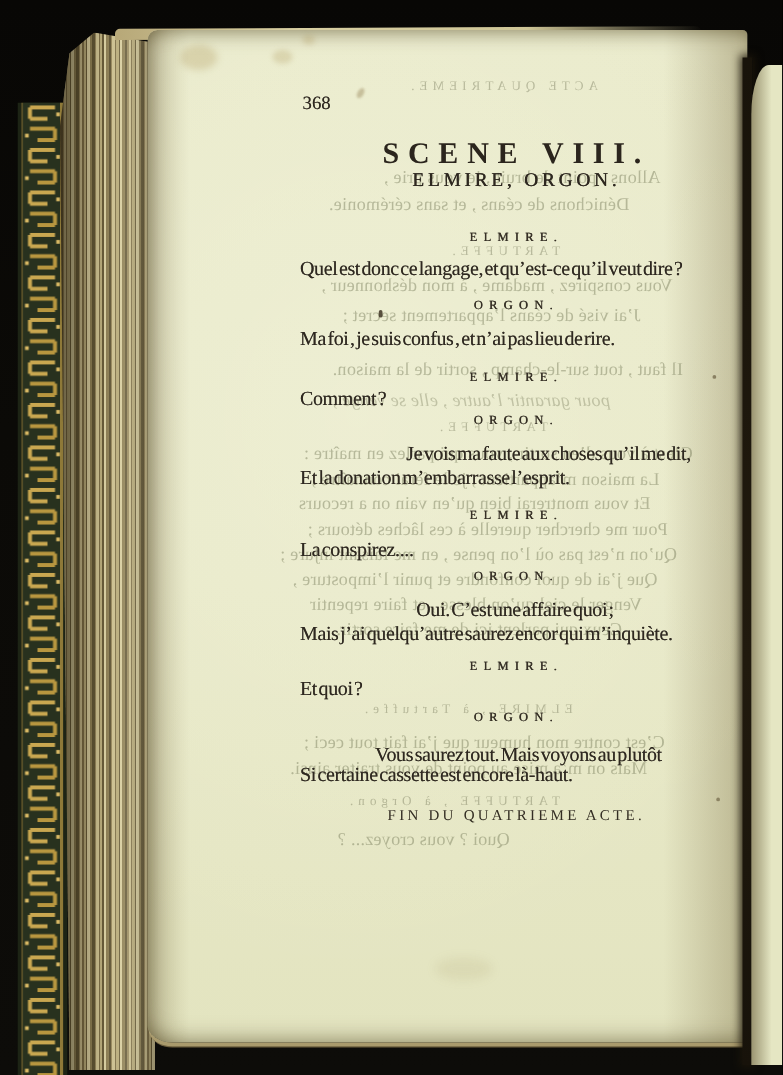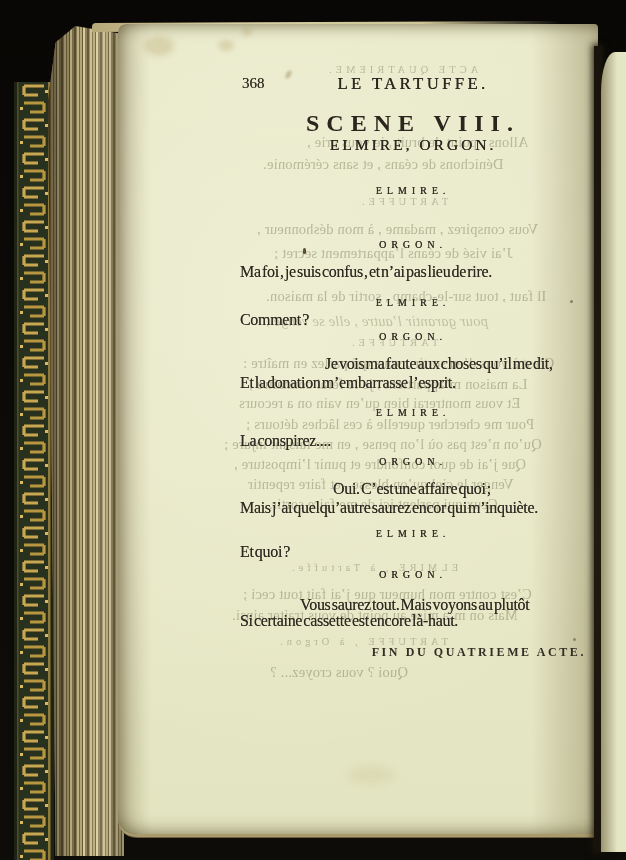--- a/index.html
+++ b/index.html
@@ -55,21 +55,21 @@
   
   .line{position:absolute;white-space:nowrap;color:#2e2820;}
   .ink{text-shadow:0 0 .4px rgba(46,40,32,.65);}
   .verse{left:122px;font-size:16px;letter-spacing:-.3px;word-spacing:-2.5px;}
   .centercol{left:122px;width:346px;text-align:center;}
   .speaker{font-size:10px;letter-spacing:5px;color:#36302666;color:#363026;text-shadow:.25px 0 0 currentColor;}
   .pagehead{font-size:15px;}
   .running{font-size:16.5px;letter-spacing:3.5px;text-shadow:.3px 0 0 currentColor;}
   .scene{font-size:24px;font-weight:bold;letter-spacing:7px;color:#2b251d;}
   .chars{font-size:15.5px;letter-spacing:3px;text-shadow:.3px 0 0 currentColor;}
-  .fin{font-size:12px;letter-spacing:2.6px;font-weight:bold;color:#332d23;text-align:right;}
+  .fin{font-size:12px;letter-spacing:2.6px;font-weight:normal;color:#332d23;}
   
   .ghost{
     position:absolute;white-space:nowrap;transform:scaleX(-1);
     font-size:14.5px;color:rgba(108,111,79,.42);letter-spacing:.2px;
     filter:blur(.35px);
   }
   .ghost.caps{font-size:10.5px;letter-spacing:4px;color:rgba(108,111,79,.40);}
   .ghost.it{font-style:italic;color:rgba(108,111,79,.34);}
   
   .stain{position:absolute;border-radius:50%;pointer-events:none;}
@@ -134,26 +134,26 @@
     <div class="stain s1"></div>
     <div class="stain s2"></div>
     <div class="stain s3"></div>
     <div class="stain s4"></div>
     <div class="stain s5"></div>
     <div class="stain s6"></div>
     <div class="stain s7"></div>
     <div class="stain s8"></div>
 
     <span class="line ink pagehead" style="top:51px;left:124px">368</span>
-    <span class="line centercol running ink" style="top:50px">LE TARTUFFE.</span>
 
     <span class="line centercol scene" style="top:86px">SCENE VIII.</span>
     <span class="line centercol chars ink" style="top:112px">ELMIRE, ORGON.</span>
 
     <span class="line centercol speaker" style="top:161px">ELMIRE.</span>
+    <span class="line verse ink" style="top:183px">Quel est donc ce langage, et qu’est-ce qu’il veut dire ?</span>
 
     <span class="line centercol speaker" style="top:215px">ORGON.</span>
     <span class="line verse ink" style="top:239px">Ma foi , je suis confus , et n’ai pas lieu de rire.</span>
 
     <span class="line centercol speaker" style="top:273px">ELMIRE.</span>
     <span class="line verse ink" style="top:287px">Comment ?</span>
 
     <span class="line centercol speaker" style="top:307px">ORGON.</span>
     <span class="line verse ink" style="top:350px">Et la donation m’embarrasse l’esprit.</span>
     <span class="line verse ink" style="top:331px;left:207px">Je vois ma faute aux choses qu’il me dit,</span>

